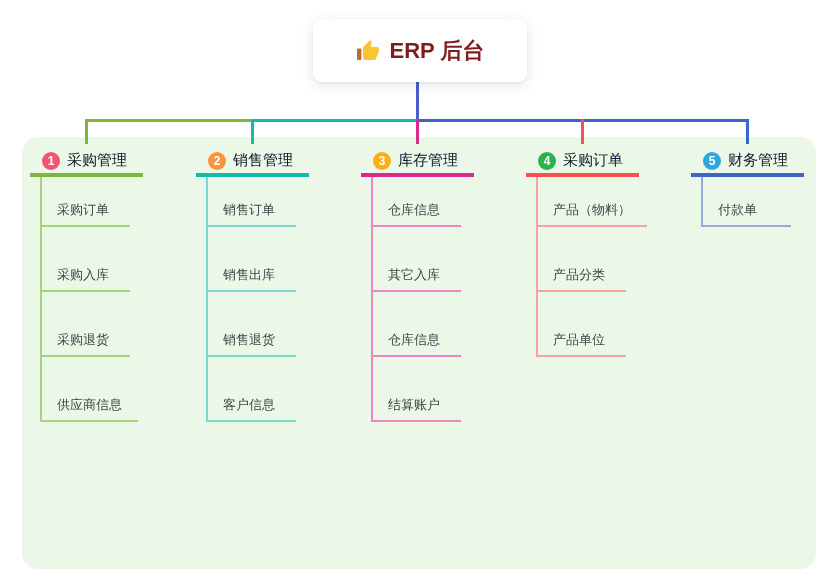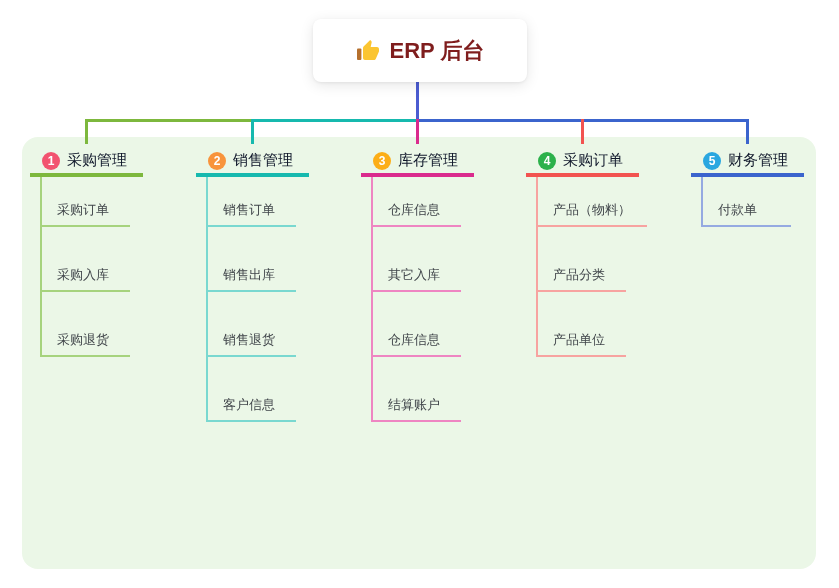--- a/index.html
+++ b/index.html
@@ -87,20 +87,21 @@
   <div id="branches">
       <div class="branch" style="left: 30px; --line: #7db83d; --childline: #a6d37d; --badge: #f2536f;">
         <div class="branch-header">
           <span class="badge">1</span>
           <span class="branch-title">采购管理</span>
         </div>
         <div class="children">
           <div class="child-row">采购订单</div>
           <div class="child-row">采购入库</div>
           <div class="child-row">采购退货</div>
+          <div class="child-row">供应商信息</div>
         </div>
       </div>
       <div class="branch" style="left: 196px; --line: #16b9ae; --childline: #79d8d0; --badge: #f8943c;">
         <div class="branch-header">
           <span class="badge">2</span>
           <span class="branch-title">销售管理</span>
         </div>
         <div class="children">
           <div class="child-row">销售订单</div>
           <div class="child-row">销售出库</div>

